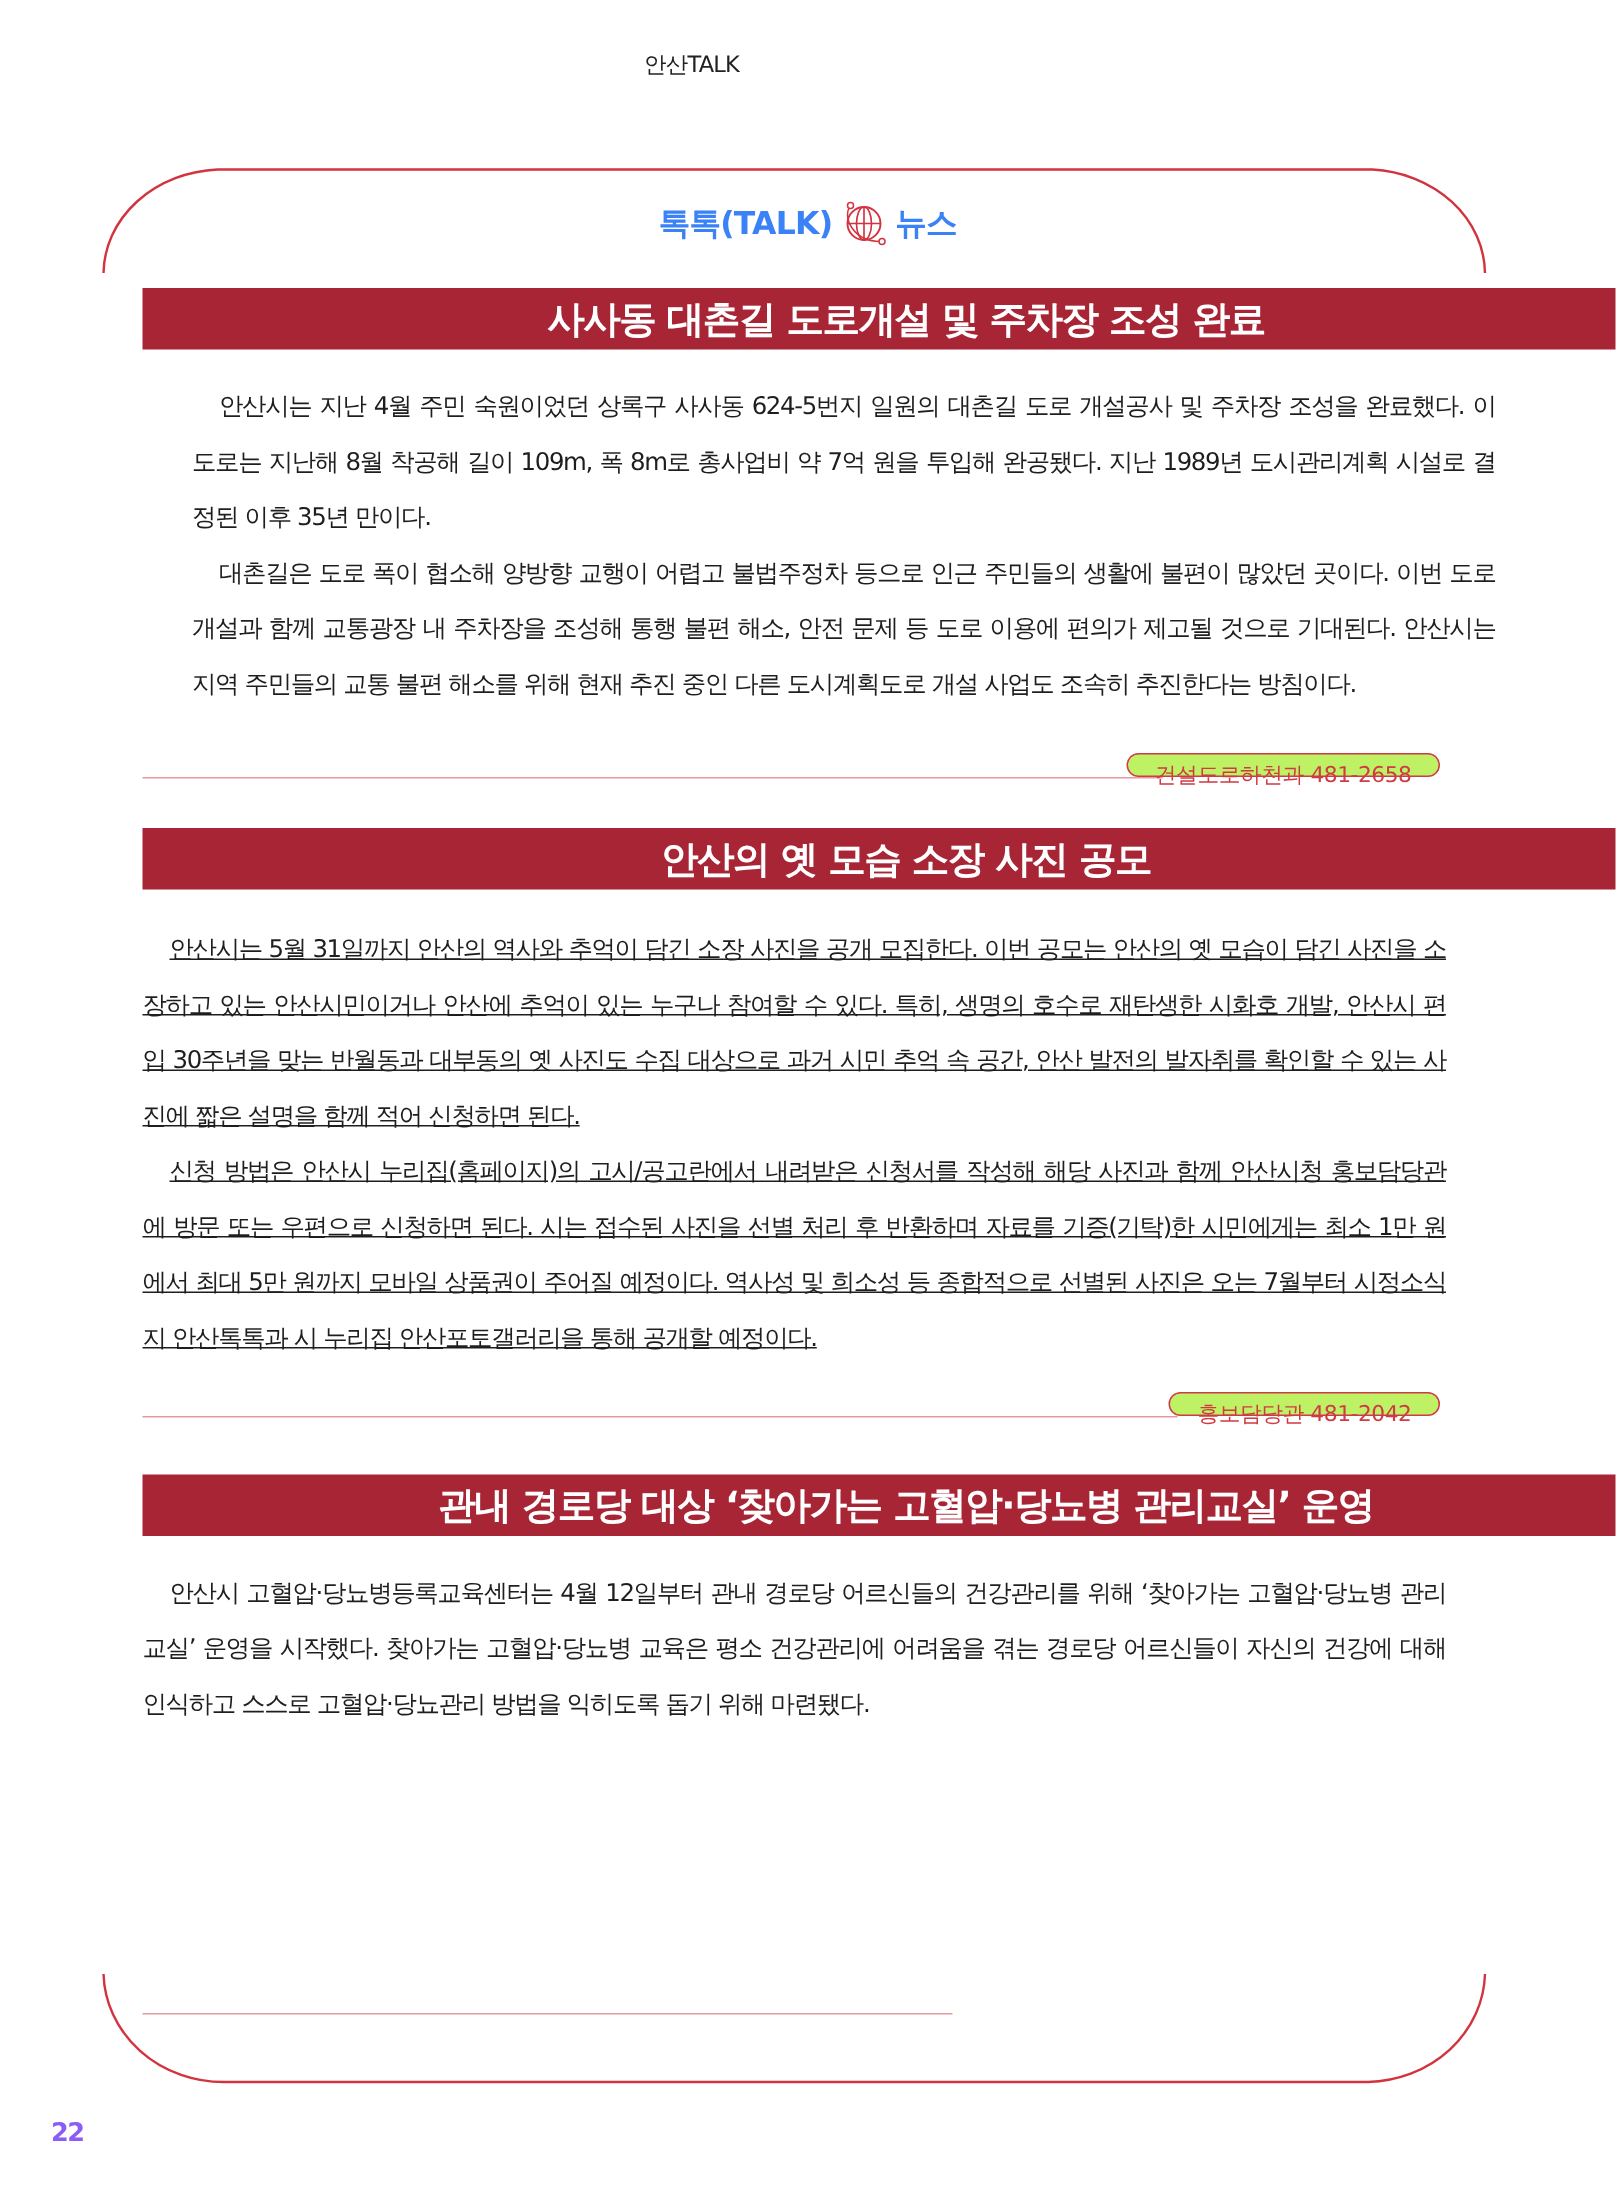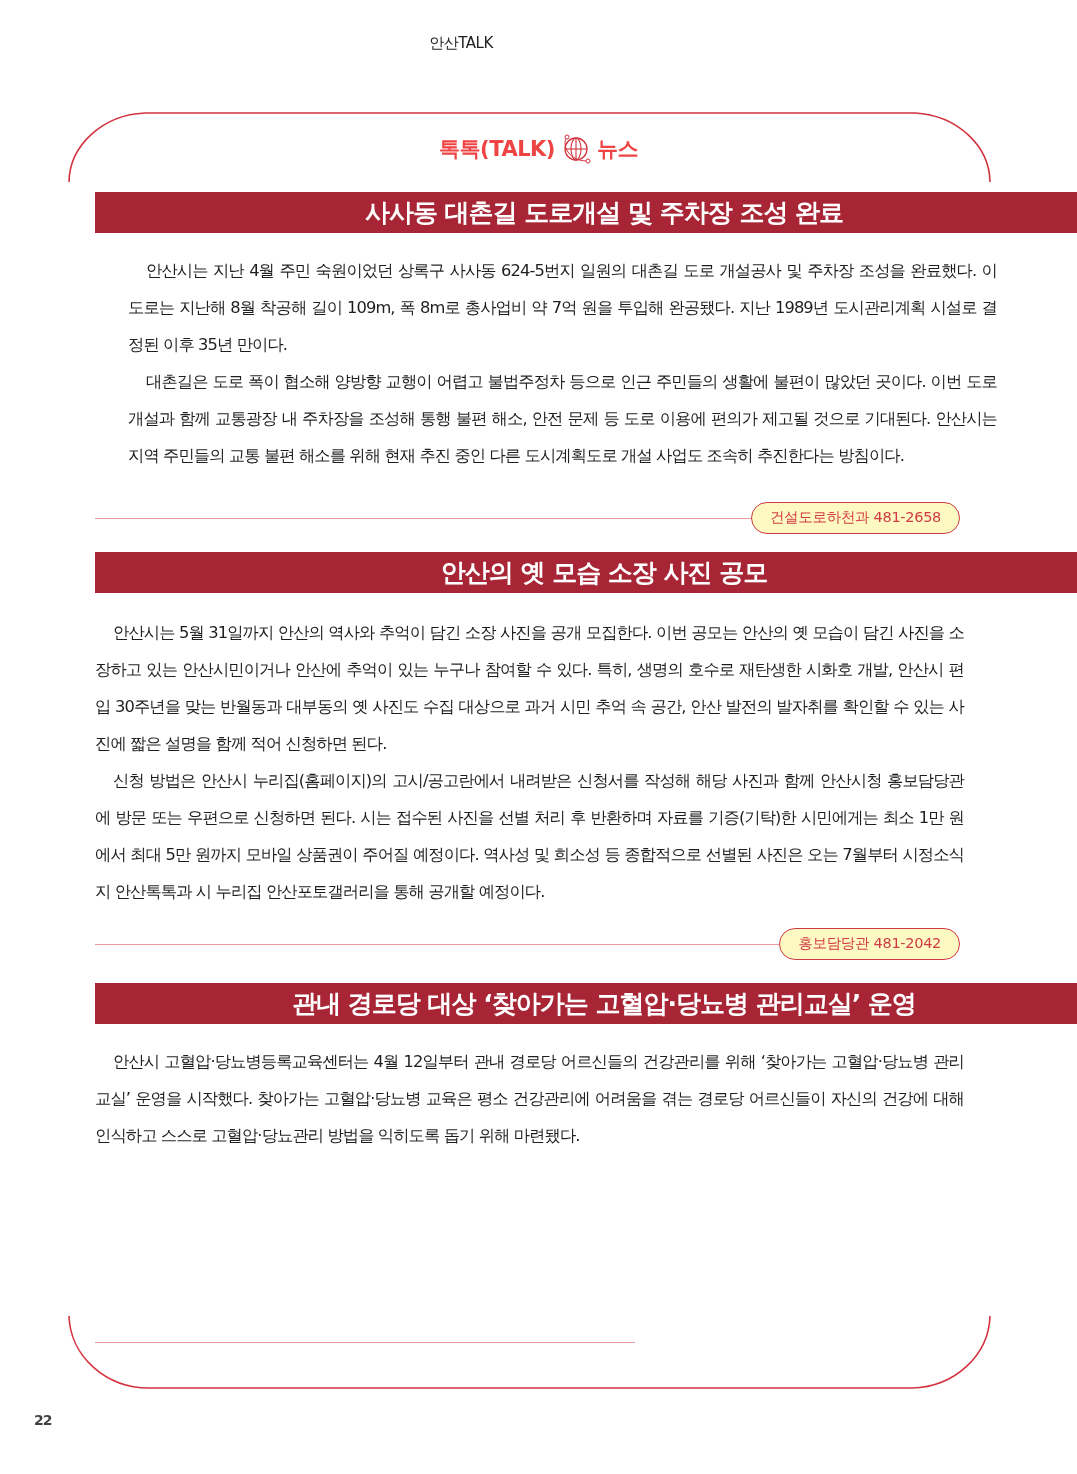--- a/index.html
+++ b/index.html
@@ -3,33 +3,33 @@
 <meta charset="utf-8">
 <style>
   * { margin: 0; padding: 0; box-sizing: border-box; }
   html, body { width: 1077px; height: 1474px; background: #ffffff; }
   body { position: relative; font-family: "DejaVu Sans", sans-serif; color: #1a1a1a; overflow: hidden; }
 
   .running-head { position: absolute; top: 34px; left: 0; width: 922px; text-align: center; font-size: 15px; color: #222; letter-spacing: -0.5px; }
 
   .frame-svg { position: absolute; left: 0; top: 0; width: 1077px; height: 1474px; pointer-events: none; }
 
-  .brand-title { position: absolute; top: 133px; left: 0; width: 1077px; text-align: center; font-size: 21px; font-weight: bold; color: #ef4444; letter-spacing: -0.5px; display: flex; justify-content: center; align-items: center; gap: 4px; }
+  .brand-title { position: absolute; top: 133px; left: 0; width: 1077px; text-align: center; font-size: 21px; font-weight: bold; color: #3b82f6; letter-spacing: -0.5px; display: flex; justify-content: center; align-items: center; gap: 4px; }
   .brand-title .globe { display: inline-block; width: 34px; height: 32px; }
 
   .banner { position: absolute; left: 95px; width: 1018px; height: 41px; background: #a72535; color: #ffffff; font-size: 25px; font-weight: bold; text-align: center; line-height: 41px; letter-spacing: -1px; }
 
   .article-body { position: absolute; left: 95px; width: 869px; font-size: 16.3px; line-height: 37px; color: #1e1e1e; letter-spacing: -0.9px; text-align: justify; }
   .article-body p { text-indent: 18px; }
 
   .contact-row { position: absolute; left: 95px; width: 869px; height: 34px; }
   .contact-row .rule { position: absolute; left: 0; top: 16px; height: 1px; background: #e59a9f; }
-  .contact-pill { position: absolute; right: 4px; top: 0; height: 32px; border: 1.5px solid #cf3b45; border-radius: 16px; color: #cf3b45; font-size: 14.5px; line-height: 29px; padding: 0 18px; background: #fef9c3; letter-spacing: -0.3px; white-space: nowrap; }
+  .contact-pill { position: absolute; right: 4px; top: 0; height: 16px; border: 1.5px solid #cf3b45; border-radius: 16px; color: #cf3b45; font-size: 14.5px; line-height: 29px; padding: 0 18px; background: #bef264; letter-spacing: -0.3px; white-space: nowrap; }
 
-  .page-number { position: absolute; left: 34px; top: 1412px; font-size: 14px; font-weight: bold; color: #404040; letter-spacing: -1px; }
+  .page-number { position: absolute; left: 34px; top: 1412px; font-size: 17px; font-weight: bold; color: #8b5cf6; letter-spacing: -1px; }
 </style>
 </head>
 <body>
 
 <svg class="frame-svg" viewBox="0 0 1077 1474" xmlns="http://www.w3.org/2000/svg">
 
   <path d="M 69 182 A 80 70 0 0 1 145 113 L 915 113 A 80 70 0 0 1 990 182" fill="none" stroke="#d2333f" stroke-width="1.6"></path>
 
   <path d="M 69 1316 A 80 74 0 0 0 150 1388 L 912 1388 A 80 74 0 0 0 990 1316" fill="none" stroke="#d2333f" stroke-width="1.6"></path>
 </svg>
@@ -56,21 +56,21 @@
 <div class="article-body" style="top:252px;margin-left:33px;">
   <p>안산시는 지난 4월 주민 숙원이었던 상록구 사사동 624-5번지 일원의 대촌길 도로 개설공사 및 주차장 조성을 완료했다. 이 도로는 지난해 8월 착공해 길이 109m, 폭 8m로 총사업비 약 7억 원을 투입해 완공됐다. 지난 1989년 도시관리계획 시설로 결정된 이후 35년 만이다.</p>
   <p>대촌길은 도로 폭이 협소해 양방향 교행이 어렵고 불법주정차 등으로 인근 주민들의 생활에 불편이 많았던 곳이다. 이번 도로개설과 함께 교통광장 내 주차장을 조성해 통행 불편 해소, 안전 문제 등 도로 이용에 편의가 제고될 것으로 기대된다. 안산시는 지역 주민들의 교통 불편 해소를 위해 현재 추진 중인 다른 도시계획도로 개설 사업도 조속히 추진한다는 방침이다.</p>
 </div>
 <div class="contact-row" style="top:502px;">
   <div class="rule" style="width:680px;"></div>
   <div class="contact-pill">건설도로하천과 481-2658</div>
 </div>
 
 <div class="banner" style="top:552px;">안산의 옛 모습 소장 사진 공모</div>
-<div class="article-body" style="top:614px;">
+<div class="article-body" style="top:614px;text-decoration:underline;">
   <p>안산시는 5월 31일까지 안산의 역사와 추억이 담긴 소장 사진을 공개 모집한다. 이번 공모는 안산의 옛 모습이 담긴 사진을 소장하고 있는 안산시민이거나 안산에 추억이 있는 누구나 참여할 수 있다. 특히, 생명의 호수로 재탄생한 시화호 개발, 안산시 편입 30주년을 맞는 반월동과 대부동의 옛 사진도 수집 대상으로 과거 시민 추억 속 공간, 안산 발전의 발자취를 확인할 수 있는 사진에 짧은 설명을 함께 적어 신청하면 된다.</p>
   <p>신청 방법은 안산시 누리집(홈페이지)의 고시/공고란에서 내려받은 신청서를 작성해 해당 사진과 함께 안산시청 홍보담당관에 방문 또는 우편으로 신청하면 된다. 시는 접수된 사진을 선별 처리 후 반환하며 자료를 기증(기탁)한 시민에게는 최소 1만 원에서 최대 5만 원까지 모바일 상품권이 주어질 예정이다. 역사성 및 희소성 등 종합적으로 선별된 사진은 오는 7월부터 시정소식지 안산톡톡과 시 누리집 안산포토갤러리을 통해 공개할 예정이다.</p>
 </div>
 <div class="contact-row" style="top:928px;">
   <div class="rule" style="width:690px;"></div>
   <div class="contact-pill">홍보담당관 481-2042</div>
 </div>
 
 <div class="banner" style="top:983px;">관내 경로당 대상 ‘찾아가는 고혈압·당뇨병 관리교실’ 운영</div>
 <div class="article-body" style="top:1043px;">

